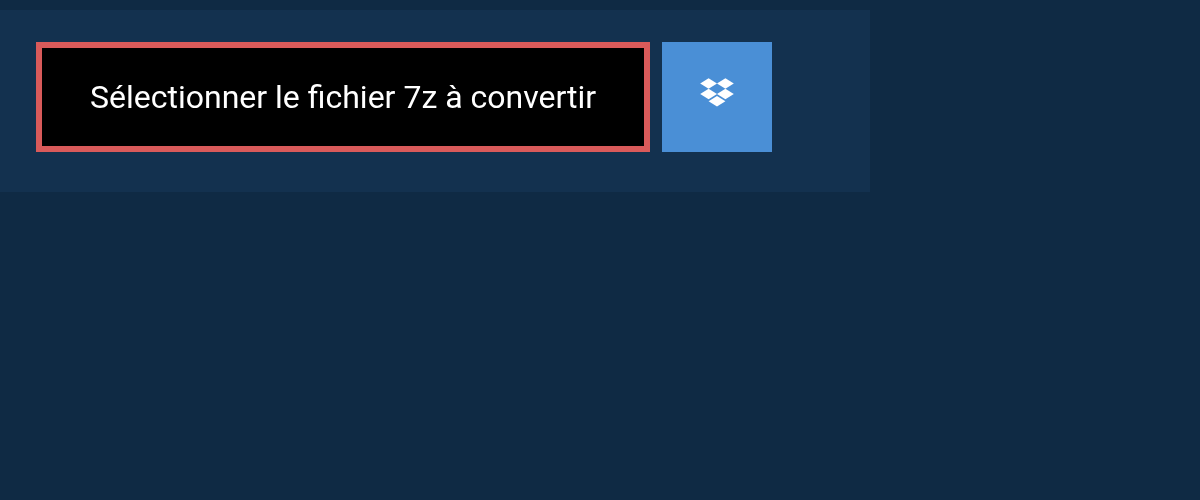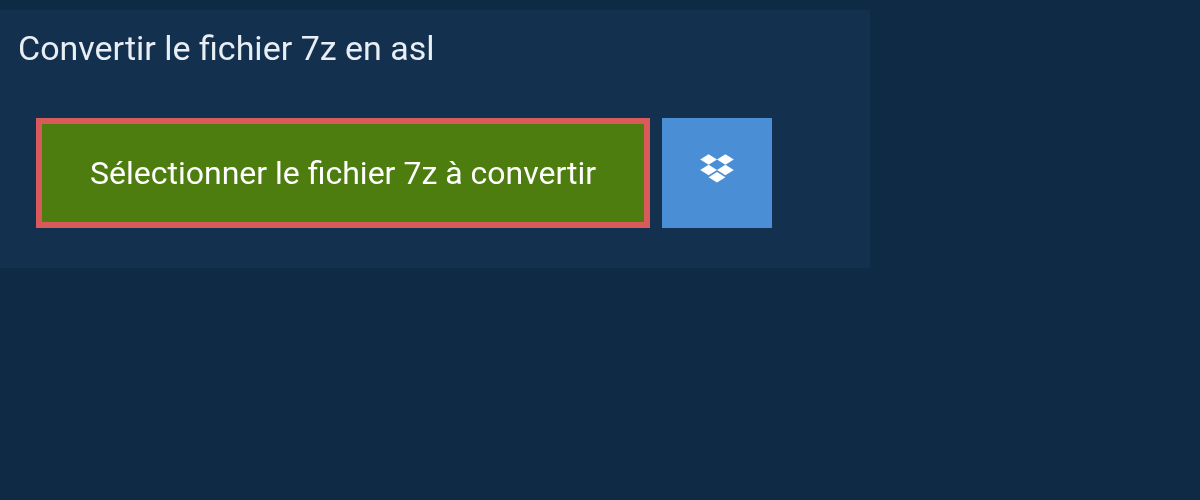--- a/index.html
+++ b/index.html
@@ -26,21 +26,21 @@
       color: #e8eef4;
       font-size: 34px;
       font-weight: 400;
     }
     .button-area {
       padding: 32px 36px 40px 36px;
       display: flex;
       gap: 12px;
     }
     .select-file-button {
-      background-color: #4d7c0f;
+      background-color: #000000;
       border: 6px solid #d95a5a;
       color: #ffffff;
       font-size: 32px;
       font-weight: 400;
       padding: 30px 48px;
       cursor: pointer;
       text-align: right;
       flex: 0 0 auto;
     }
     .dropbox-button {
@@ -53,21 +53,20 @@
     }
     .dropbox-icon {
       width: 42px;
       height: 42px;
     }
   </style>
 </head>
 <body>
 
 <div class="container">
-  <div class="title-tab">Convertir le fichier 7z en asl</div>
   <div class="button-area">
     <div class="select-file-button">Sélectionner le fichier 7z à convertir</div>
     <div class="dropbox-button">
       <span>
         <svg class="dropbox-icon" viewBox="0 0 40 40" fill="#ffffff">
           <path d="M12 4 L20 9 L12 14 L4 9 Z"></path>
           <path d="M28 4 L36 9 L28 14 L20 9 Z"></path>
           <path d="M4 19 L12 14 L20 19 L12 24 Z"></path>
           <path d="M20 19 L28 14 L36 19 L28 24 Z"></path>
           <path d="M12 26 L20 21 L28 26 L20 31 Z"></path>

